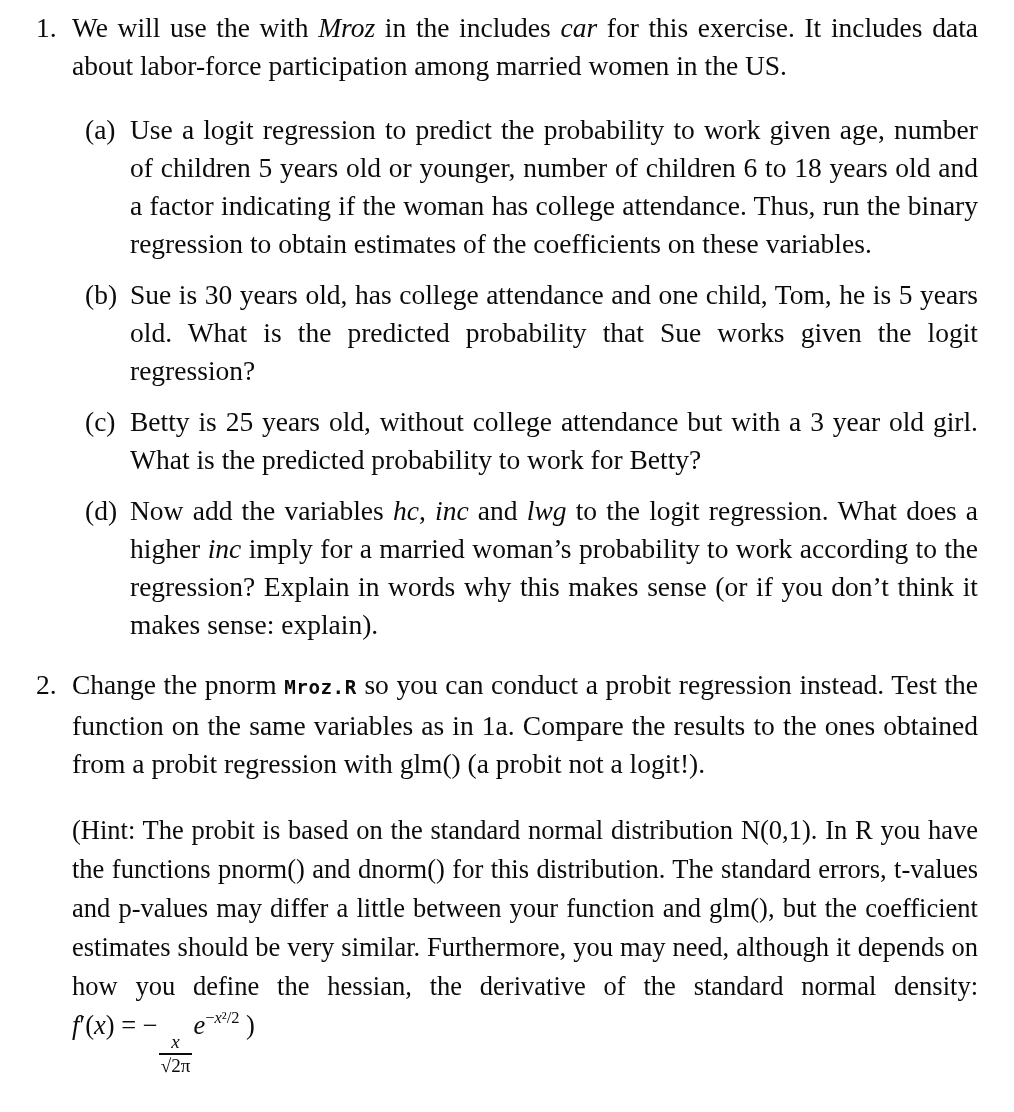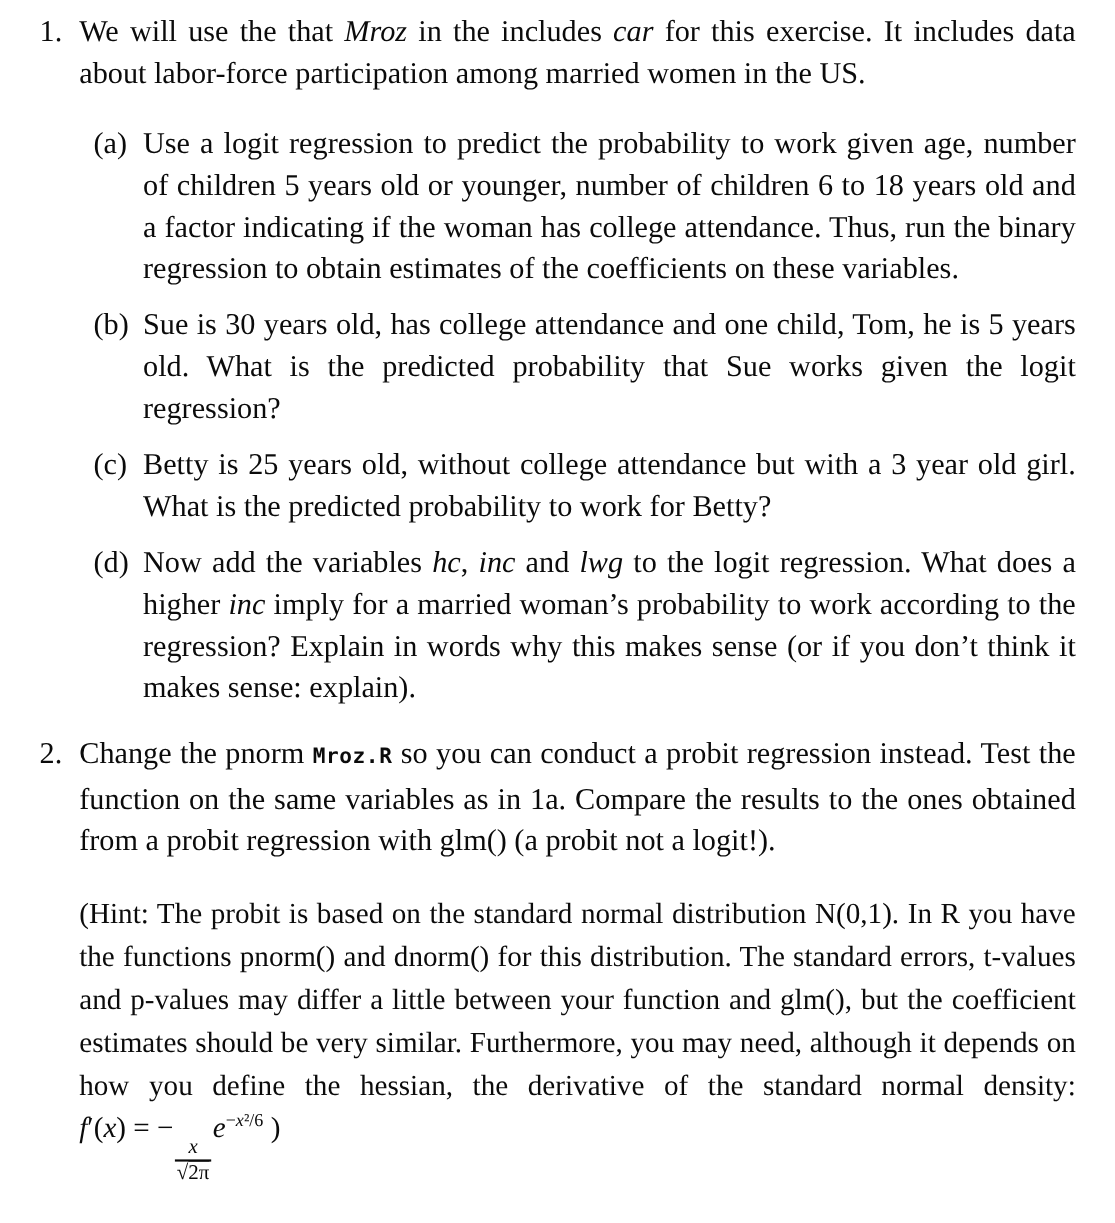--- a/index.html
+++ b/index.html
@@ -95,21 +95,21 @@
   }
 </style>
 </head>
 <body>
 
 <div class="doc">
 
   <div class="item">
     <span class="item-marker">1.</span>
     <div>
-      <div><span>We will use the that </span><span class="it">Mroz</span><span> in the includes </span><span class="it">car</span><span> for this exercise. It includes data about labor-force participation among married women in the US.</span></div>
+      <div><span>We will use the with </span><span class="it">Mroz</span><span> in the includes </span><span class="it">car</span><span> for this exercise. It includes data about labor-force participation among married women in the US.</span></div>
 
       <div class="sublist">
 
         <div class="subitem">
           <span class="sub-marker">(a)</span>
           <div>Use a logit regression to predict the probability to work given age, number of children 5 years old or younger, number of children 6 to 18 years old and a factor indicating if the woman has college attendance. Thus, run the binary regression to obtain estimates of the coefficients on these variables.</div>
         </div>
 
         <div class="subitem">
           <span class="sub-marker">(b)</span>
@@ -131,17 +131,17 @@
   </div>
 
   <div class="item item2">
     <span class="item-marker">2.</span>
     <div>
       <div><span>Change the pnorm </span><span class="code">Mroz.R</span><span> so you can conduct a probit regression instead. Test the function on the same variables as in 1a. Compare the results to the ones obtained from a probit regression with glm() (a probit not a logit!).</span></div>
 
       <div class="hint"><span>(Hint: The probit is based on the standard normal distribution N(0,1). In R you have the functions pnorm() and dnorm() for this distribution. The standard errors, t-values and p-values may differ a little between your function and glm(), but the coefficient estimates should be very similar. Furthermore, you may need, although it depends on how you define the hessian, the derivative of the standard normal density: </span><span class="formula"><span class="it">f</span><span>′(</span><span class="it">x</span><span>) = −</span><span class="frac">
               <span class="num it">x</span>
               <span class="den"><span>√</span><span class="ol">2π</span></span>
-            </span><span class="it">e</span><sup class="msup"><span>−</span><span class="it">x</span><span>²/6</span></sup><span> )</span></span></div>
+            </span><span class="it">e</span><sup class="msup"><span>−</span><span class="it">x</span><span>²/2</span></sup><span> )</span></span></div>
     </div>
   </div>
 
 </div>
 
 </body></html>

